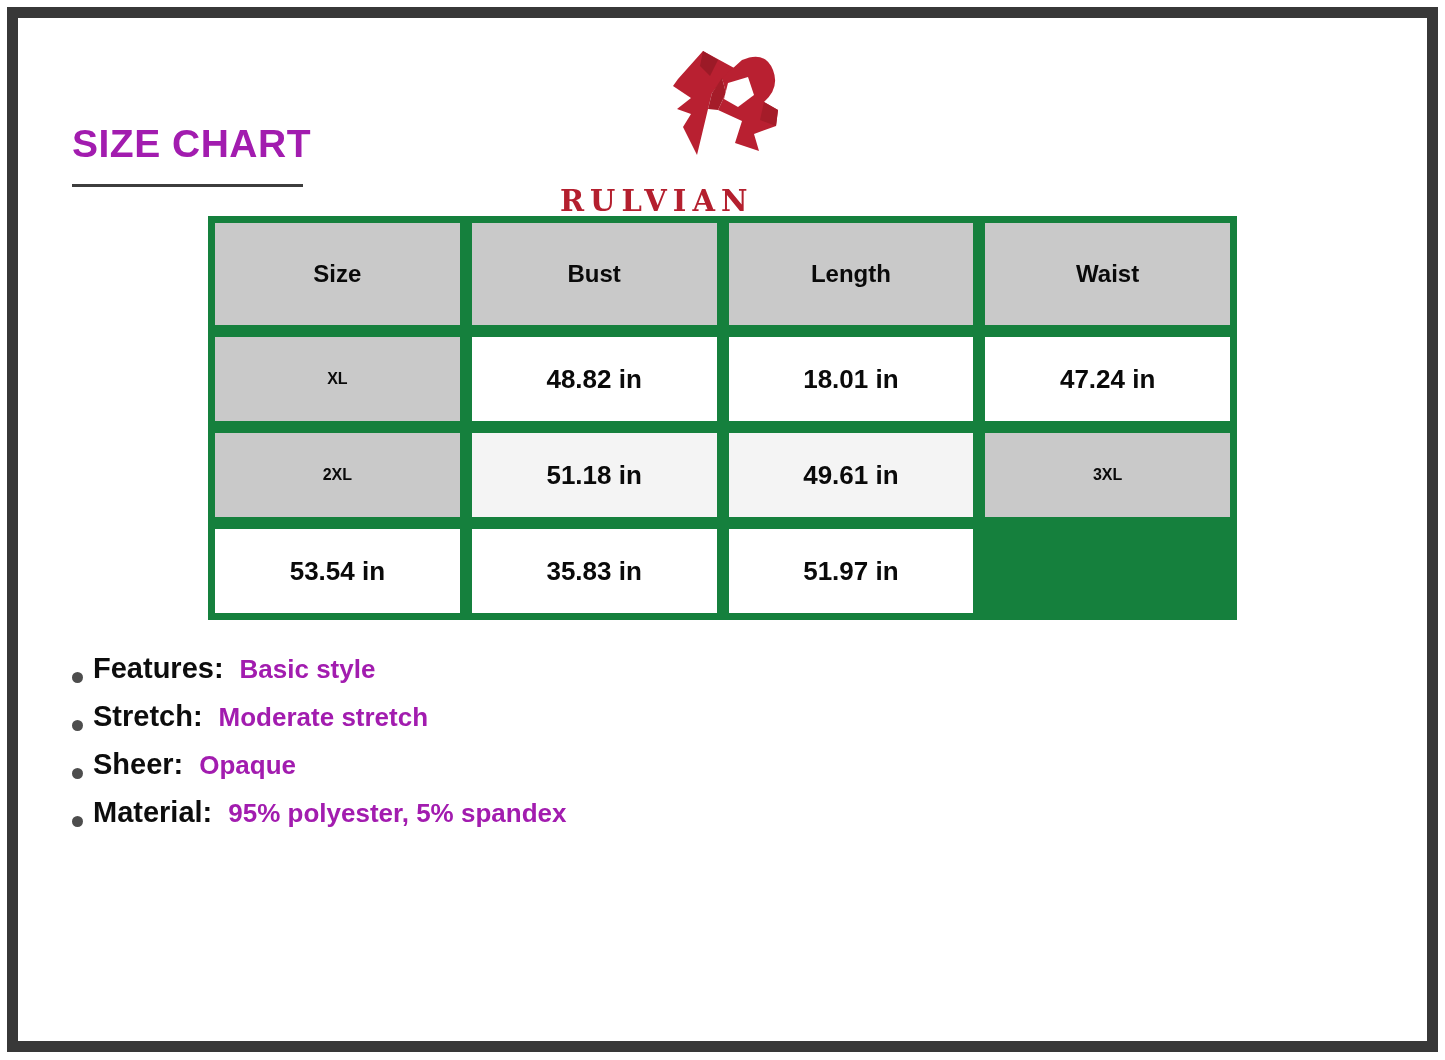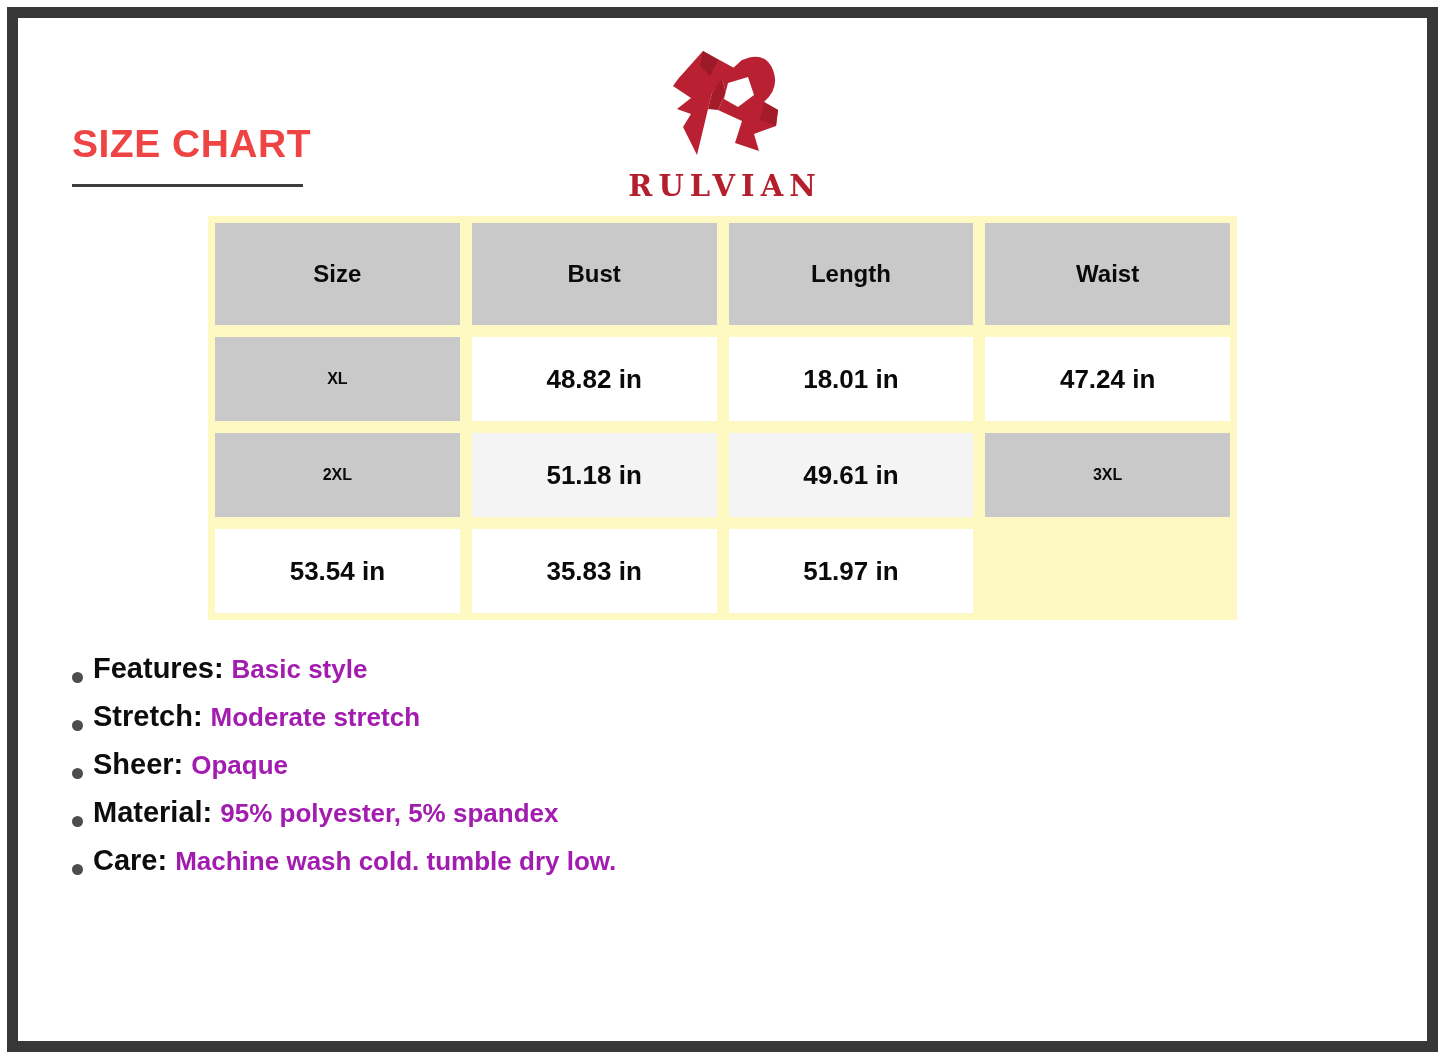--- a/index.html
+++ b/index.html
@@ -20,52 +20,52 @@
     border: 11px solid #383838;
     pointer-events: none;
   }
 
   
   .title {
     position: absolute;
     left: 72px; top: 122px;
     font-size: 39px;
     font-weight: bold;
-    color: #ef4444;
+    color: #a21caf;
     letter-spacing: 0.5px;
     white-space: nowrap;
   }
   .title-underline {
     position: absolute;
     left: 72px; top: 184px;
     width: 231px; height: 3px;
     background: #3d3d3d;
   }
 
   
   .brand { position: absolute; left: 560px; top: 48px; width: 330px; text-align: center; }
   .brand-mark { position: absolute; left: 100px; top: 0; width: 130px; height: 112px; }
   .brand-name {
     position: absolute;
-    left: 0; top: 121px; width: 330px;
+    left: 0; top: 136px; width: 330px;
     font-family: "DejaVu Serif", serif;
     font-weight: bold;
     font-size: 29px;
     letter-spacing: 6px;
     color: #b41f2e;
-    text-align: center;
+    text-align: left;
     white-space: nowrap;
   }
 
   
   .size-table {
     position: absolute;
     left: 208px; top: 216px;
     width: 1029px; height: 404px;
-    background: #fef9c3;
+    background: #15803d;
     padding: 7px;
     display: grid;
     grid-template-columns: repeat(4, 1fr);
     grid-template-rows: 102px 84px 84px 84px;
     gap: 12px;
   }
   .cell {
     display: flex;
     align-items: center;
     justify-content: center;
@@ -94,21 +94,21 @@
     background: #4d4d4d;
     align-self: center;
     margin-right: 10px;
     margin-top: 2px;
     flex: none;
   }
   .spec-label {
     font-size: 29px;
     font-weight: bold;
     color: #0d0d0d;
-    margin-right: 8px;
+    margin-right: 16px;
     white-space: nowrap;
   }
   .spec-value {
     font-size: 26px;
     font-weight: bold;
     color: #a21caf;
     white-space: nowrap;
   }
 </style>
 </head>
@@ -174,20 +174,15 @@
     <div class="spec-row">
       <span class="bullet"></span>
       <span class="spec-label">Sheer:</span>
       <span class="spec-value">Opaque</span>
     </div>
     <div class="spec-row">
       <span class="bullet"></span>
       <span class="spec-label">Material:</span>
       <span class="spec-value">95% polyester, 5% spandex</span>
     </div>
-    <div class="spec-row">
-      <span class="bullet"></span>
-      <span class="spec-label">Care:</span>
-      <span class="spec-value">Machine wash cold. tumble dry low.</span>
-    </div>
   </div>
 
 </div>
 
 </body></html>

